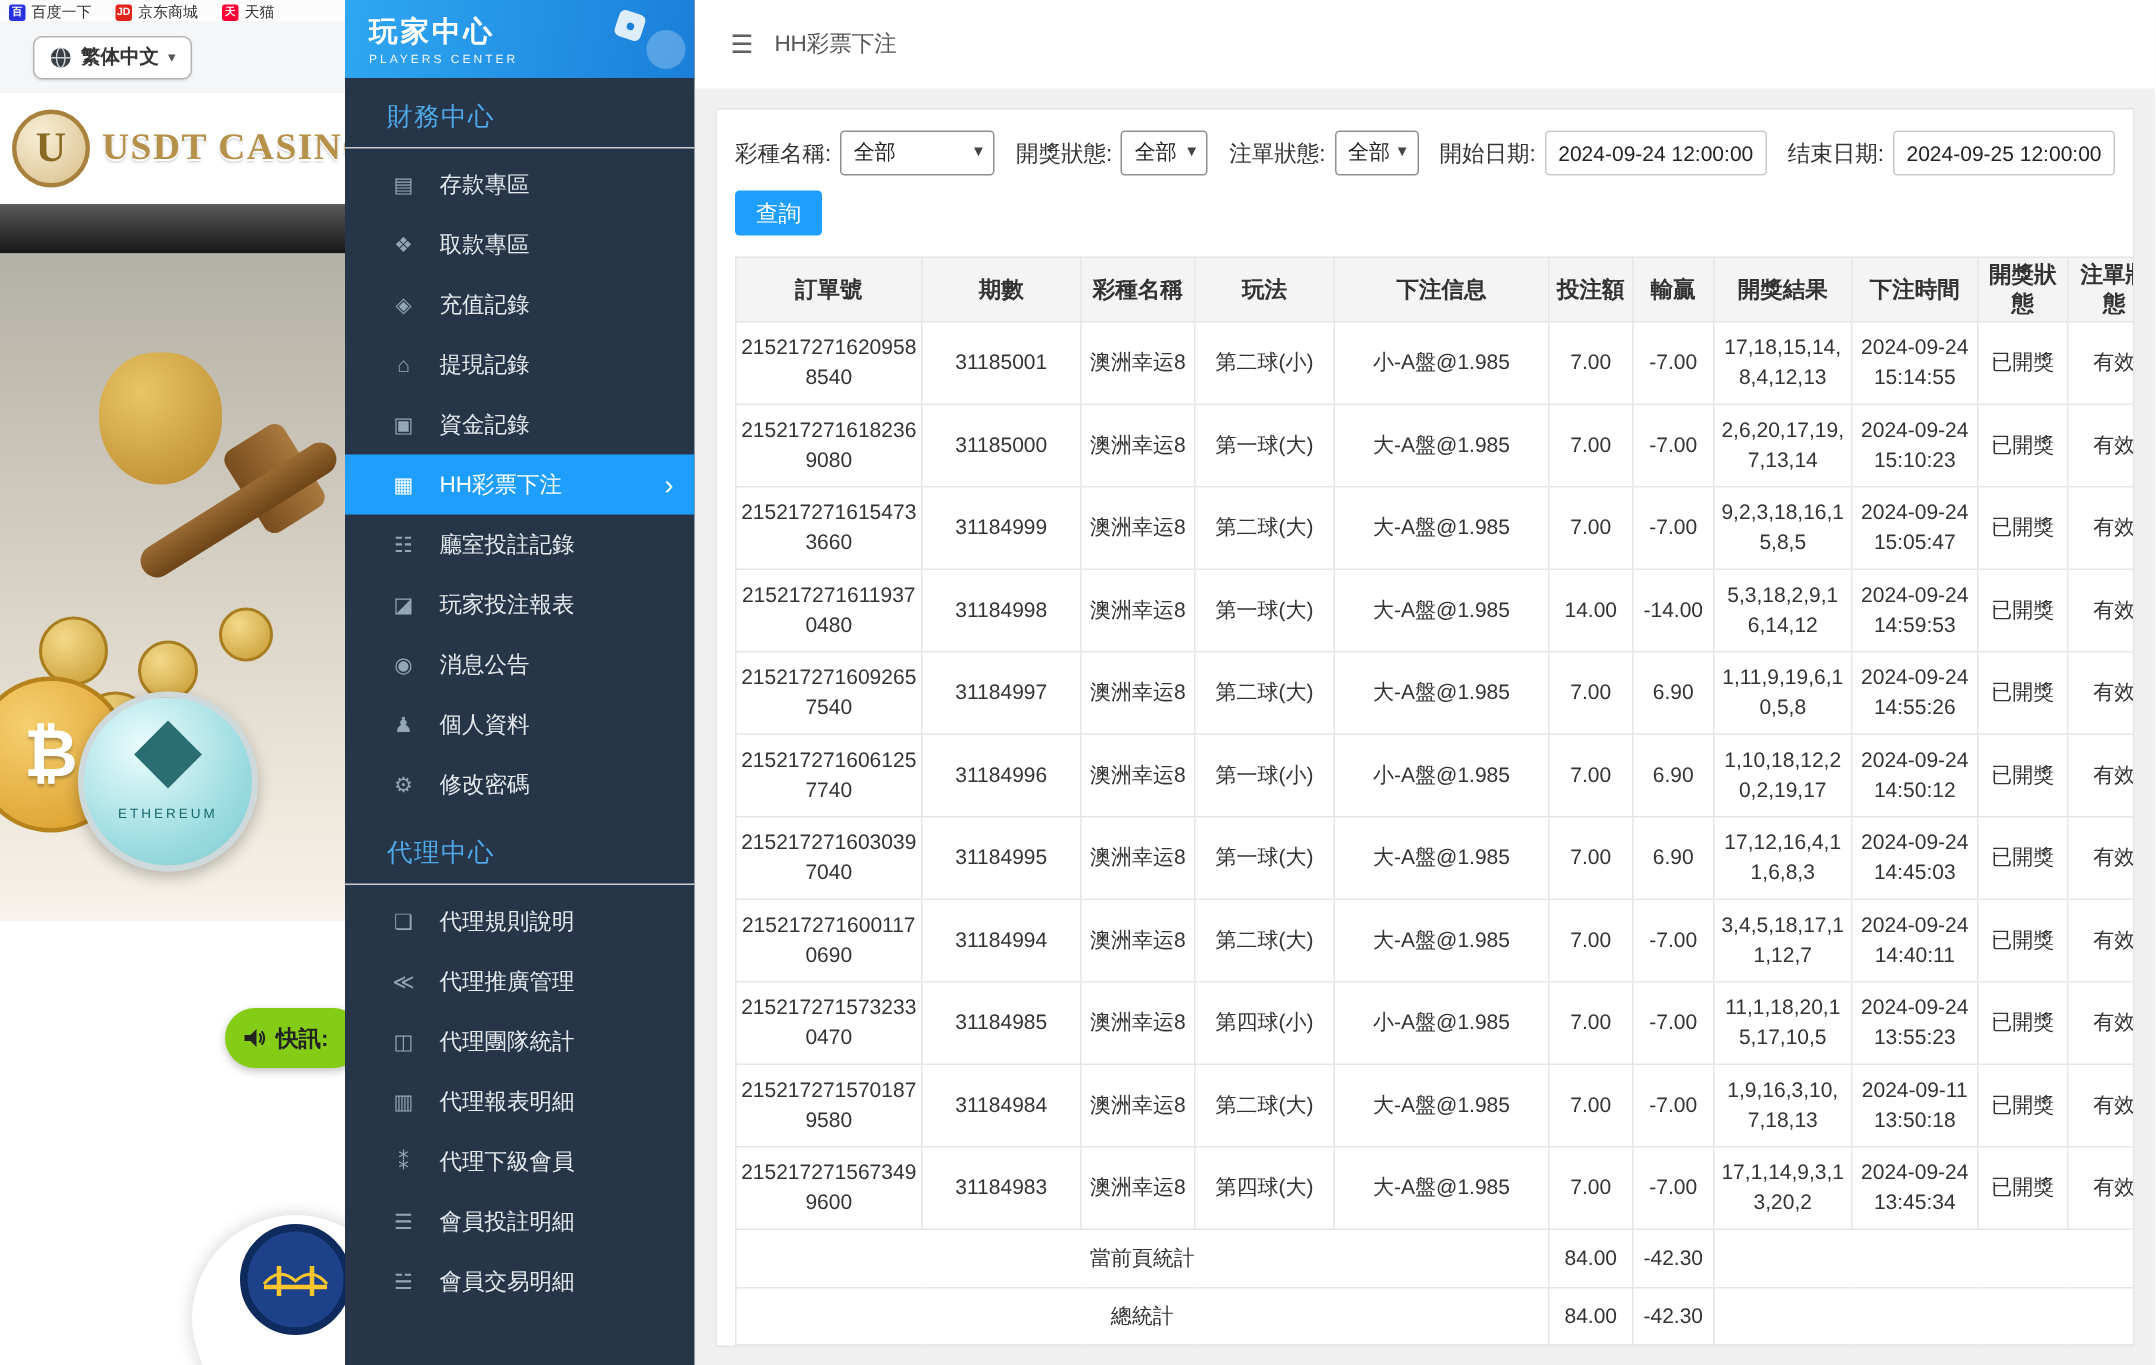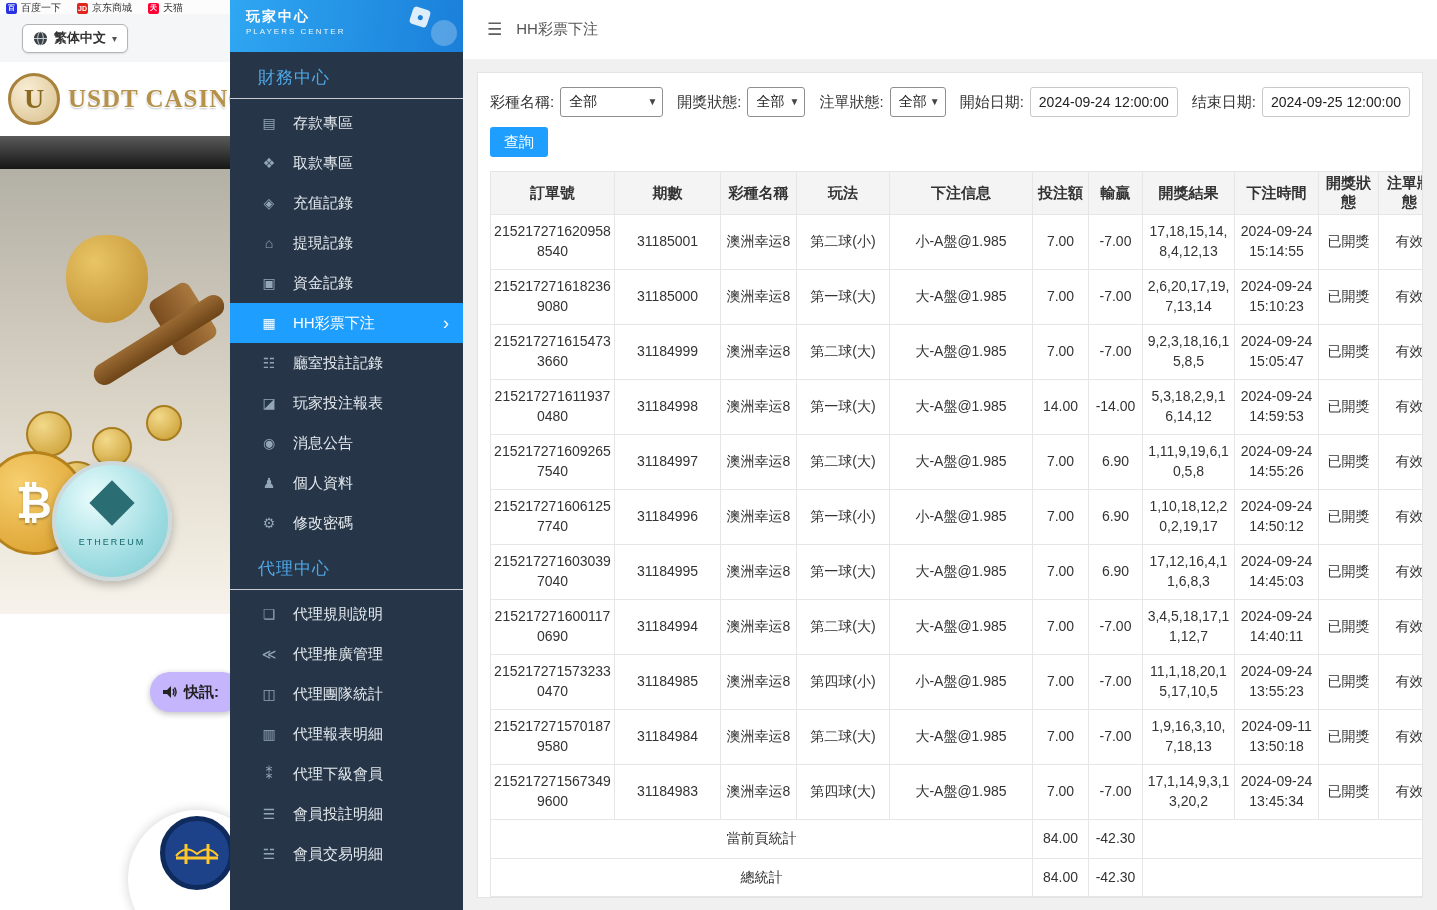--- a/index.html
+++ b/index.html
@@ -25,28 +25,28 @@
   .gavel-head { position:absolute; left:160px; top:118px; width:46px; height:64px; border-radius:8px; background:linear-gradient(90deg,#7a4c1e,#a9793f); transform:rotate(-32deg); }
   .coin { position:absolute; border-radius:50%; background:radial-gradient(circle at 35% 30%,#f3d98a,#c79a2e); border:2px solid #a87d1f; }
   .c1 { left:26px; top:242px; width:46px; height:46px; }
   .c2 { left:92px; top:258px; width:40px; height:40px; }
   .c3 { left:146px; top:236px; width:36px; height:36px; }
   .c4 { left:52px; top:292px; width:50px; height:50px; }
   .bitcoin { position:absolute; left:-18px; top:282px; width:104px; height:104px; border-radius:50%; background:radial-gradient(circle at 35% 30%,#f6cf6f,#d89a25); border:3px solid #b5821c; display:flex; align-items:center; justify-content:center; color:#fff; font-size:44px; font-weight:bold; text-shadow:0 2px 2px rgba(0,0,0,.25); }
   .eth { position:absolute; left:52px; top:292px; width:120px; height:120px; border-radius:50%; border:4px solid #cdd9da; box-shadow:0 4px 10px rgba(0,0,0,.25); background:radial-gradient(circle at 35% 30%,#eafcfc,#9fdde2 60%,#7cc9cf); display:flex; flex-direction:column; align-items:center; }
   .eth-diamond { width:32px; height:32px; background:#2a6e74; transform:rotate(45deg); margin-top:22px; }
   .eth-label { margin-top:18px; font-size:9px; letter-spacing:2px; color:#17696e; font-weight:normal; }
-  .news-pill { position:absolute; left:150px; top:672px; width:92px; height:40px; background:#c4b5fd; border-radius:20px; box-shadow:0 2px 6px rgba(0,0,0,.25); display:flex; align-items:center; gap:6px; padding-left:12px; font-weight:bold; font-size:15px; color:#222; z-index:2; cursor:pointer; }
+  .news-pill { position:absolute; left:150px; top:672px; width:92px; height:40px; background:#84cc16; border-radius:20px; box-shadow:0 2px 6px rgba(0,0,0,.25); display:flex; align-items:center; gap:6px; padding-left:12px; font-weight:bold; font-size:15px; color:#222; z-index:2; cursor:pointer; }
   .bubble { position:absolute; left:128px; top:810px; width:138px; height:138px; border-radius:50%; background:#fff; box-shadow:0 0 12px rgba(0,0,0,.18); z-index:1; display:flex; justify-content:center; cursor:pointer; }
   .team-logo { margin-top:6px; width:74px; height:74px; border-radius:50%; background:#1d428a; border:5px solid #0f2a5c; display:flex; align-items:center; justify-content:center; }
 
   
   .sidebar { position:absolute; left:230px; top:0; width:233px; height:910px; background:#263648; z-index:5; overflow:hidden; }
   .sidebar-header { height:52px; background:linear-gradient(100deg,#2fa7f2,#1a7fd9); position:relative; color:#fff; padding:8px 0 0 16px; }
-  .sh-title { font-size:14px; font-weight:bold; letter-spacing:2px; }
+  .sh-title { font-size:19px; font-weight:bold; letter-spacing:2px; }
   .sh-sub { font-size:8px; letter-spacing:2px; opacity:.92; margin-top:1px; }
   .dice-a { position:absolute; right:34px; top:8px; width:18px; height:18px; background:rgba(255,255,255,.85); border-radius:4px; transform:rotate(18deg); display:flex; align-items:center; justify-content:center; }
   .dice-a span { width:5px; height:5px; border-radius:50%; background:#1a7fd9; }
   .dice-b { position:absolute; right:6px; top:20px; width:26px; height:26px; border-radius:50%; background:rgba(255,255,255,.25); }
   .section-title { color:#4fa8e8; font-size:17px; letter-spacing:1px; padding:14px 0 9px 28px; border-bottom:1px solid rgba(255,255,255,.75); margin-bottom:4px; }
   .menu-item { height:40px; display:flex; align-items:center; padding-left:30px; color:#e4e9ee; font-size:15px; cursor:pointer; position:relative; }
   .mi-icon { width:18px; margin-right:15px; color:#93a6b8; font-size:14px; text-align:center; flex:0 0 auto; }
   .menu-item.active { background:#1e9fff; color:#fff; }
   .menu-item.active .mi-icon { color:#fff; }
   .chev { position:absolute; right:14px; font-size:18px; color:#fff; line-height:1; }

